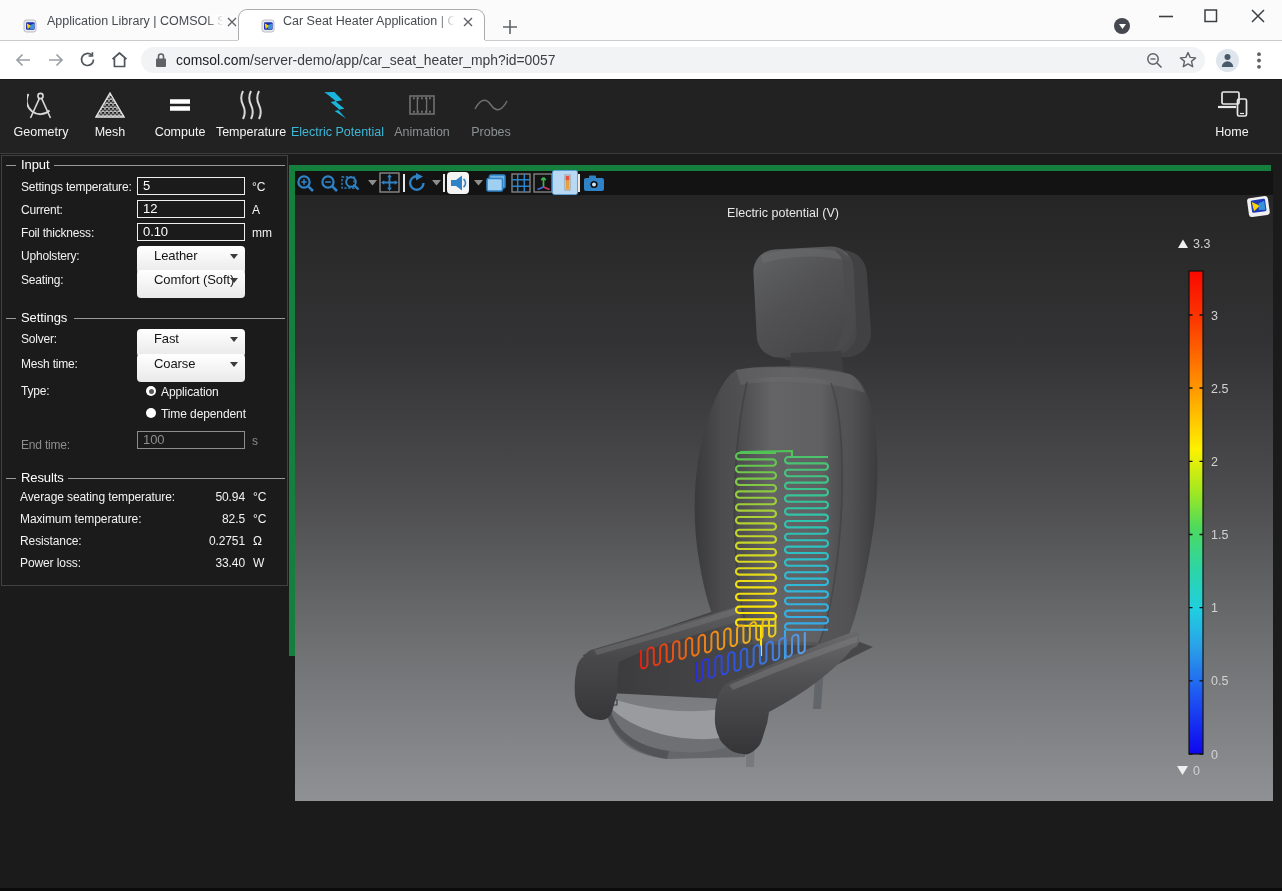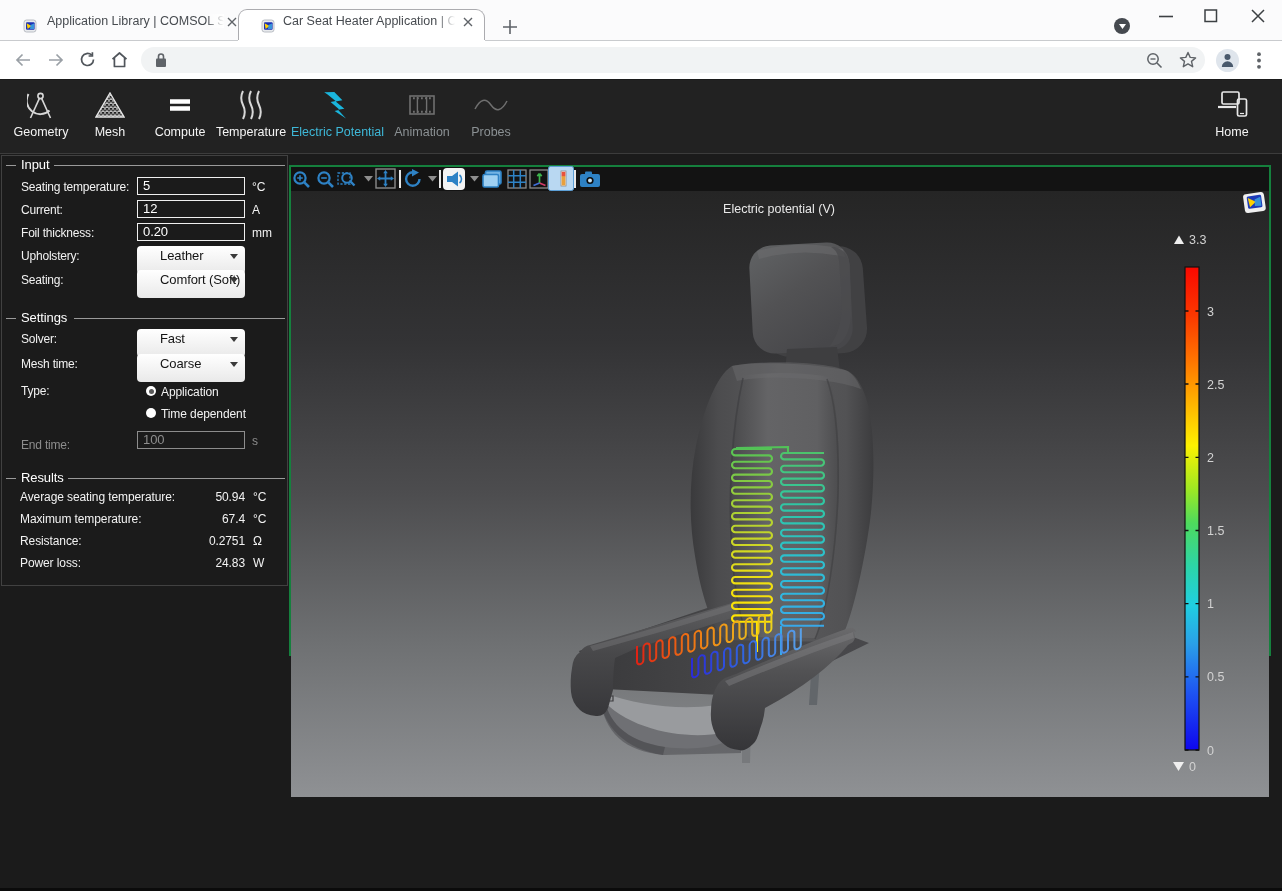--- a/index.html
+++ b/index.html
@@ -34,31 +34,31 @@
 .tbitem.dis .lb{color:#8b9194}
 
 #panel{position:absolute;left:1px;top:76px;width:287px;height:431px;border:1px solid #414141;background:#1b1b1b;color:#f2f2f2;font-size:12px;letter-spacing:-0.1px}
 .legend{position:absolute;left:0;width:285px;height:13px}
 .legend .t{position:absolute;left:19px;top:-2px;font-size:13px;color:#fff}
 .legend .l1{position:absolute;left:4px;top:6px;width:10px;height:1px;background:#9a9a9a}
 .legend .l2{position:absolute;right:2px;top:6px;height:1px;background:#9a9a9a}
 .flabel{position:absolute;left:19px;white-space:nowrap;letter-spacing:-0.2px}
 .funit{position:absolute;left:250px;white-space:nowrap}
 .tfield{position:absolute;left:135px;width:108px;height:18px;background:#1b1b1b;border:1px solid #efefef;color:#fff;font-size:13px;line-height:16px;padding-left:5px}
-.combo{position:absolute;left:135px;width:108px;height:28px;border-radius:4px;background:linear-gradient(#ffffff,#e9e9e9);color:#141414;font-size:13px;line-height:19px;padding-left:23px}
+.combo{position:absolute;left:135px;width:108px;height:28px;border-radius:4px;background:linear-gradient(#ffffff,#e9e9e9);color:#141414;font-size:13px;line-height:19px;padding-left:17px}
 .combo .tri{position:absolute;right:7px;top:8px;width:0;height:0;border-left:4.5px solid transparent;border-right:4.5px solid transparent;border-top:5px solid #3a3a3a}
 .radio{position:absolute;left:144px;width:10px;height:10px;border-radius:50%;background:#fff}
 .radio.sel:after{content:"";position:absolute;left:2.5px;top:2.5px;width:5px;height:5px;border-radius:50%;background:#5a5a5a}
 .rlabel{position:absolute;left:159px;white-space:nowrap}
 .rrow{position:absolute;left:18px;white-space:nowrap}
 .rval{position:absolute;text-align:right;left:170px;width:73px}
 .runit{position:absolute;left:251px}
 .dis2{color:#8d8d8d}
 
-#gframe{position:absolute;left:289px;top:86px;width:982px;height:491px;border:2px solid #15803d;background:#bef264}
+#gframe{position:absolute;left:289px;top:86px;width:982px;height:491px;border:6px solid #15803d;background:#bef264}
 #gtb{position:absolute;left:0;top:0;width:978px;height:24px;background:#131313}
 .gic{position:absolute}
 .gsep{position:absolute;top:3px;width:2px;height:18px;background:#e8e8e8}
 #plot{position:absolute;left:0;top:24px;width:978px;height:606px;background:linear-gradient(#252525 0%,#333335 25%,#4d4d4f 50%,#6f7173 75%,#8f9194 100%)}
 </style></head>
 <body>
 <div id="chrome">
  <div id="tabstrip">
   <div class="striprule"></div>
 
@@ -121,20 +121,21 @@
         <path d="M13.4 1.2 V5 H9.6" stroke="#50555b" stroke-width="1.7" fill="none"></path>
       </svg>
   <svg class="navic" style="left:110px" width="19" height="18" viewBox="0 0 19 18">
         <path d="M2.5 8.2 L9.5 2 L16.5 8.2 M4.4 7 V15.5 H14.6 V7" stroke="#50555b" stroke-width="1.7" fill="none" stroke-linejoin="round"></path>
       </svg>
   <div id="omnibox"></div>
   <svg class="navic" style="left:155px;top:11px" width="12" height="16" viewBox="0 0 12 16">
         <rect x="1" y="6.5" width="10" height="8.5" rx="1" fill="#5f6368"></rect>
         <path d="M3.5 7 V4.5 a2.5 2.5 0 0 1 5 0 V7" stroke="#5f6368" stroke-width="1.6" fill="none"></path>
       </svg>
+  <div id="url">comsol.com<span class="path">/server-demo/app/car_seat_heater_mph?id=0057</span></div>
   <svg class="navic" style="left:1146px;top:11px" width="17" height="17" viewBox="0 0 17 17">
         <circle cx="7" cy="7" r="5.2" stroke="#5f6368" stroke-width="1.5" fill="none"></circle>
         <path d="M11 11 L15.5 15.5" stroke="#5f6368" stroke-width="1.6"></path>
         <path d="M4.5 7 H9.5" stroke="#5f6368" stroke-width="1.4"></path>
       </svg>
   <svg class="navic" style="left:1179px;top:10px" width="18" height="18" viewBox="0 0 18 18">
         <path d="M9 1.5 L11.2 6.4 L16.6 6.9 L12.5 10.4 L13.7 15.7 L9 12.9 L4.3 15.7 L5.5 10.4 L1.4 6.9 L6.8 6.4 Z" fill="none" stroke="#5f6368" stroke-width="1.4" stroke-linejoin="round"></path>
       </svg>
   <div class="abs" style="left:1216px;top:8px;width:23px;height:23px;border-radius:50%;background:#dfe5ec"></div>
   <svg class="navic" style="left:1221px;top:12px" width="13" height="14" viewBox="0 0 13 14">
@@ -237,28 +238,28 @@
         </div>
         <div class="lb">Home</div>
       </div>
  </div>
  <div id="panel">
   <div class="legend" style="top:3px">
         <span class="l1"></span>
         <span class="t">Input</span>
         <span class="l2" style="left:52px"></span>
       </div>
-  <div class="flabel" style="top:24px">Seating temperature:</div>
+  <div class="flabel" style="top:24px">Settings temperature:</div>
       <div class="tfield" style="top:21px">5</div>
       <div class="funit" style="top:24px">°C</div>
   <div class="flabel" style="top:47px">Current:</div>
       <div class="tfield" style="top:44px">12</div>
       <div class="funit" style="top:47px">A</div>
   <div class="flabel" style="top:70px">Foil thickness:</div>
-      <div class="tfield" style="top:67px">0.20</div>
+      <div class="tfield" style="top:67px">0.10</div>
       <div class="funit" style="top:70px">mm</div>
   <div class="flabel" style="top:93px">Upholstery:</div>
       <div class="combo" style="top:90px">Leather<span class="tri"></span></div>
   <div class="flabel" style="top:117px">Seating:</div>
       <div class="combo" style="top:113.5px">Comfort (Soft)<span class="tri"></span></div>
   <div class="legend" style="top:155.5px">
         <span class="l1"></span>
         <span class="t">Settings</span>
         <span class="l2" style="left:72px"></span>
       </div>
@@ -276,27 +277,27 @@
       <div class="funit dis2" style="top:278px">s</div>
   <div class="legend" style="top:316px">
         <span class="l1"></span>
         <span class="t">Results</span>
         <span class="l2" style="left:66px"></span>
       </div>
   <div class="rrow" style="top:334px">Average seating temperature:</div>
       <div class="rval" style="top:334px">50.94</div>
       <div class="runit" style="top:334px">°C</div>
   <div class="rrow" style="top:356px">Maximum temperature:</div>
-      <div class="rval" style="top:356px">67.4</div>
+      <div class="rval" style="top:356px">82.5</div>
       <div class="runit" style="top:356px">°C</div>
   <div class="rrow" style="top:378px">Resistance:</div>
       <div class="rval" style="top:378px">0.2751</div>
       <div class="runit" style="top:378px">Ω</div>
   <div class="rrow" style="top:400px">Power loss:</div>
-      <div class="rval" style="top:400px">24.83</div>
+      <div class="rval" style="top:400px">33.40</div>
       <div class="runit" style="top:400px">W</div>
  </div>
 
  <div id="gframe">
    <div id="gtb">
         <svg class="gic" style="left:1.0px;top:2.5px" width="18" height="18" viewBox="0 0 18 18">
           <circle cx="8" cy="8" r="5.6" fill="none" stroke="#2e82c5" stroke-width="2.2"></circle>
           <path d="M12.3 12.3 L17 17" stroke="#2e82c5" stroke-width="2.6"></path>
           <path d="M5.2 8 H10.8 M8 5.2 V10.8" stroke="#2e82c5" stroke-width="1.6"></path>
         </svg>

